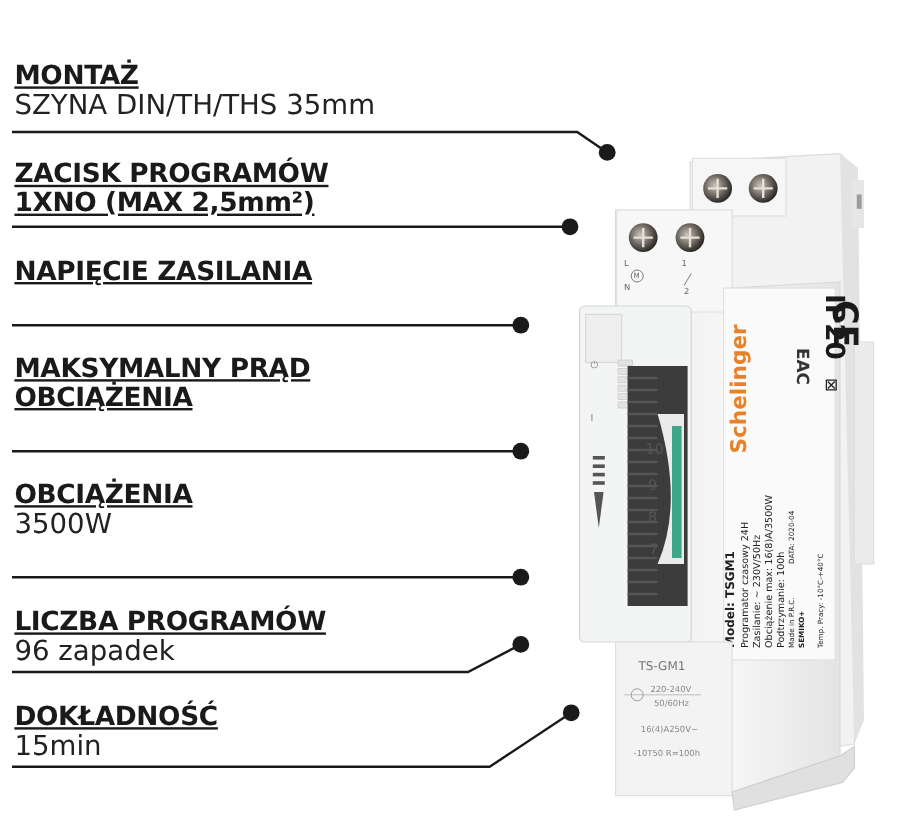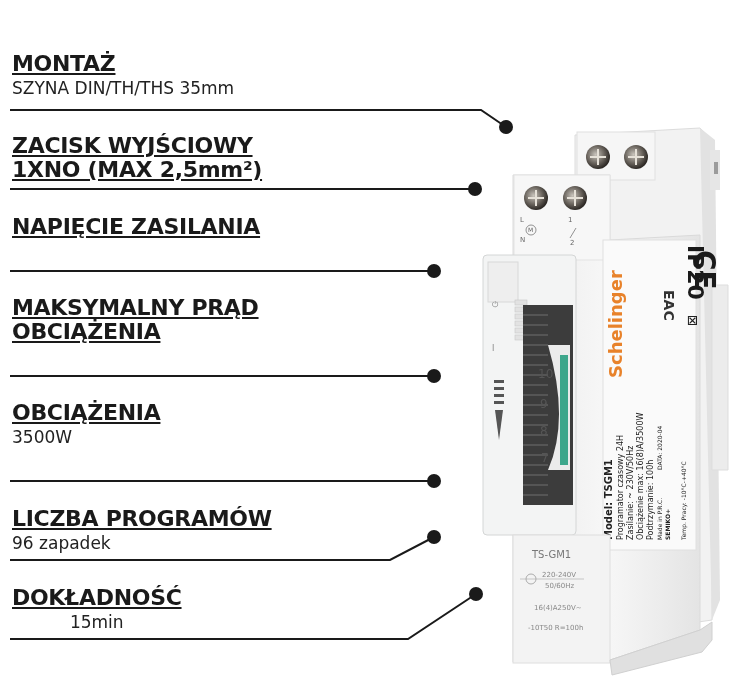--- a/index.html
+++ b/index.html
@@ -1,34 +1,34 @@
 <!DOCTYPE html>
 <html><head>
 <meta charset="utf-8">
 <style>
   html, body { margin: 0; padding: 0; background: #ffffff; }
   body { width: 750px; height: 697px; position: relative; overflow: hidden; font-family: "DejaVu Sans", "Liberation Sans", sans-serif; color: #1c1c1c; }
   .spec { position: absolute; left: 12px; }
   .spec .title { font-weight: bold; font-size: 22px; line-height: 24px; letter-spacing: -0.3px; color: #1a1a1a; white-space: nowrap; text-decoration: underline; }
-  .spec .value { font-size: 17px; line-height: 20px; color: #222; margin-top: 2px; white-space: nowrap; }
+  .spec .value { font-size: 23px; line-height: 20px; color: #222; margin-top: 2px; white-space: nowrap; }
   svg.lines { position: absolute; left: 0; top: 0; }
   
   .device { position: absolute; left: 0; top: 0; width: 750px; height: 697px; }
   .label-text { font-family: "DejaVu Sans", sans-serif; }
 </style>
 </head>
 <body>
 
 <div class="spec" style="top:52px;">
   <div class="title">MONTAŻ</div>
   <div class="value">SZYNA DIN/TH/THS 35mm</div>
 </div>
 
 <div class="spec" style="top:134px;">
-  <div class="title">ZACISK WYJŚCIOWY</div>
+  <div class="title">ZACISK PROGRAMÓW</div>
   <div class="title">1XNO (MAX 2,5mm²)</div>
 </div>
 
 <div class="spec" style="top:215px;text-align:right;">
   <div class="title">NAPIĘCIE ZASILANIA</div>
 </div>
 
 <div class="spec" style="top:296px;">
   <div class="title">MAKSYMALNY PRĄD</div>
   <div class="title">OBCIĄŻENIA</div>
@@ -37,21 +37,21 @@
 <div class="spec" style="top:401px;">
   <div class="title">OBCIĄŻENIA</div>
   <div class="value">3500W</div>
 </div>
 
 <div class="spec" style="top:507px;">
   <div class="title">LICZBA PROGRAMÓW</div>
   <div class="value">96 zapadek</div>
 </div>
 
-<div class="spec" style="top:586px;text-align:center;">
+<div class="spec" style="top:586px;">
   <div class="title">DOKŁADNOŚĆ</div>
   <div class="value">15min</div>
 </div>
 
 <svg class="device" width="750" height="697" viewBox="0 0 750 697">
   <defs>
     <linearGradient id="bodyGrad" x1="0" x2="1" y1="0" y2="0">
       <stop offset="0" stop-color="#e9e9e9"></stop>
       <stop offset="0.5" stop-color="#f7f7f7"></stop>
       <stop offset="1" stop-color="#e4e4e4"></stop>

